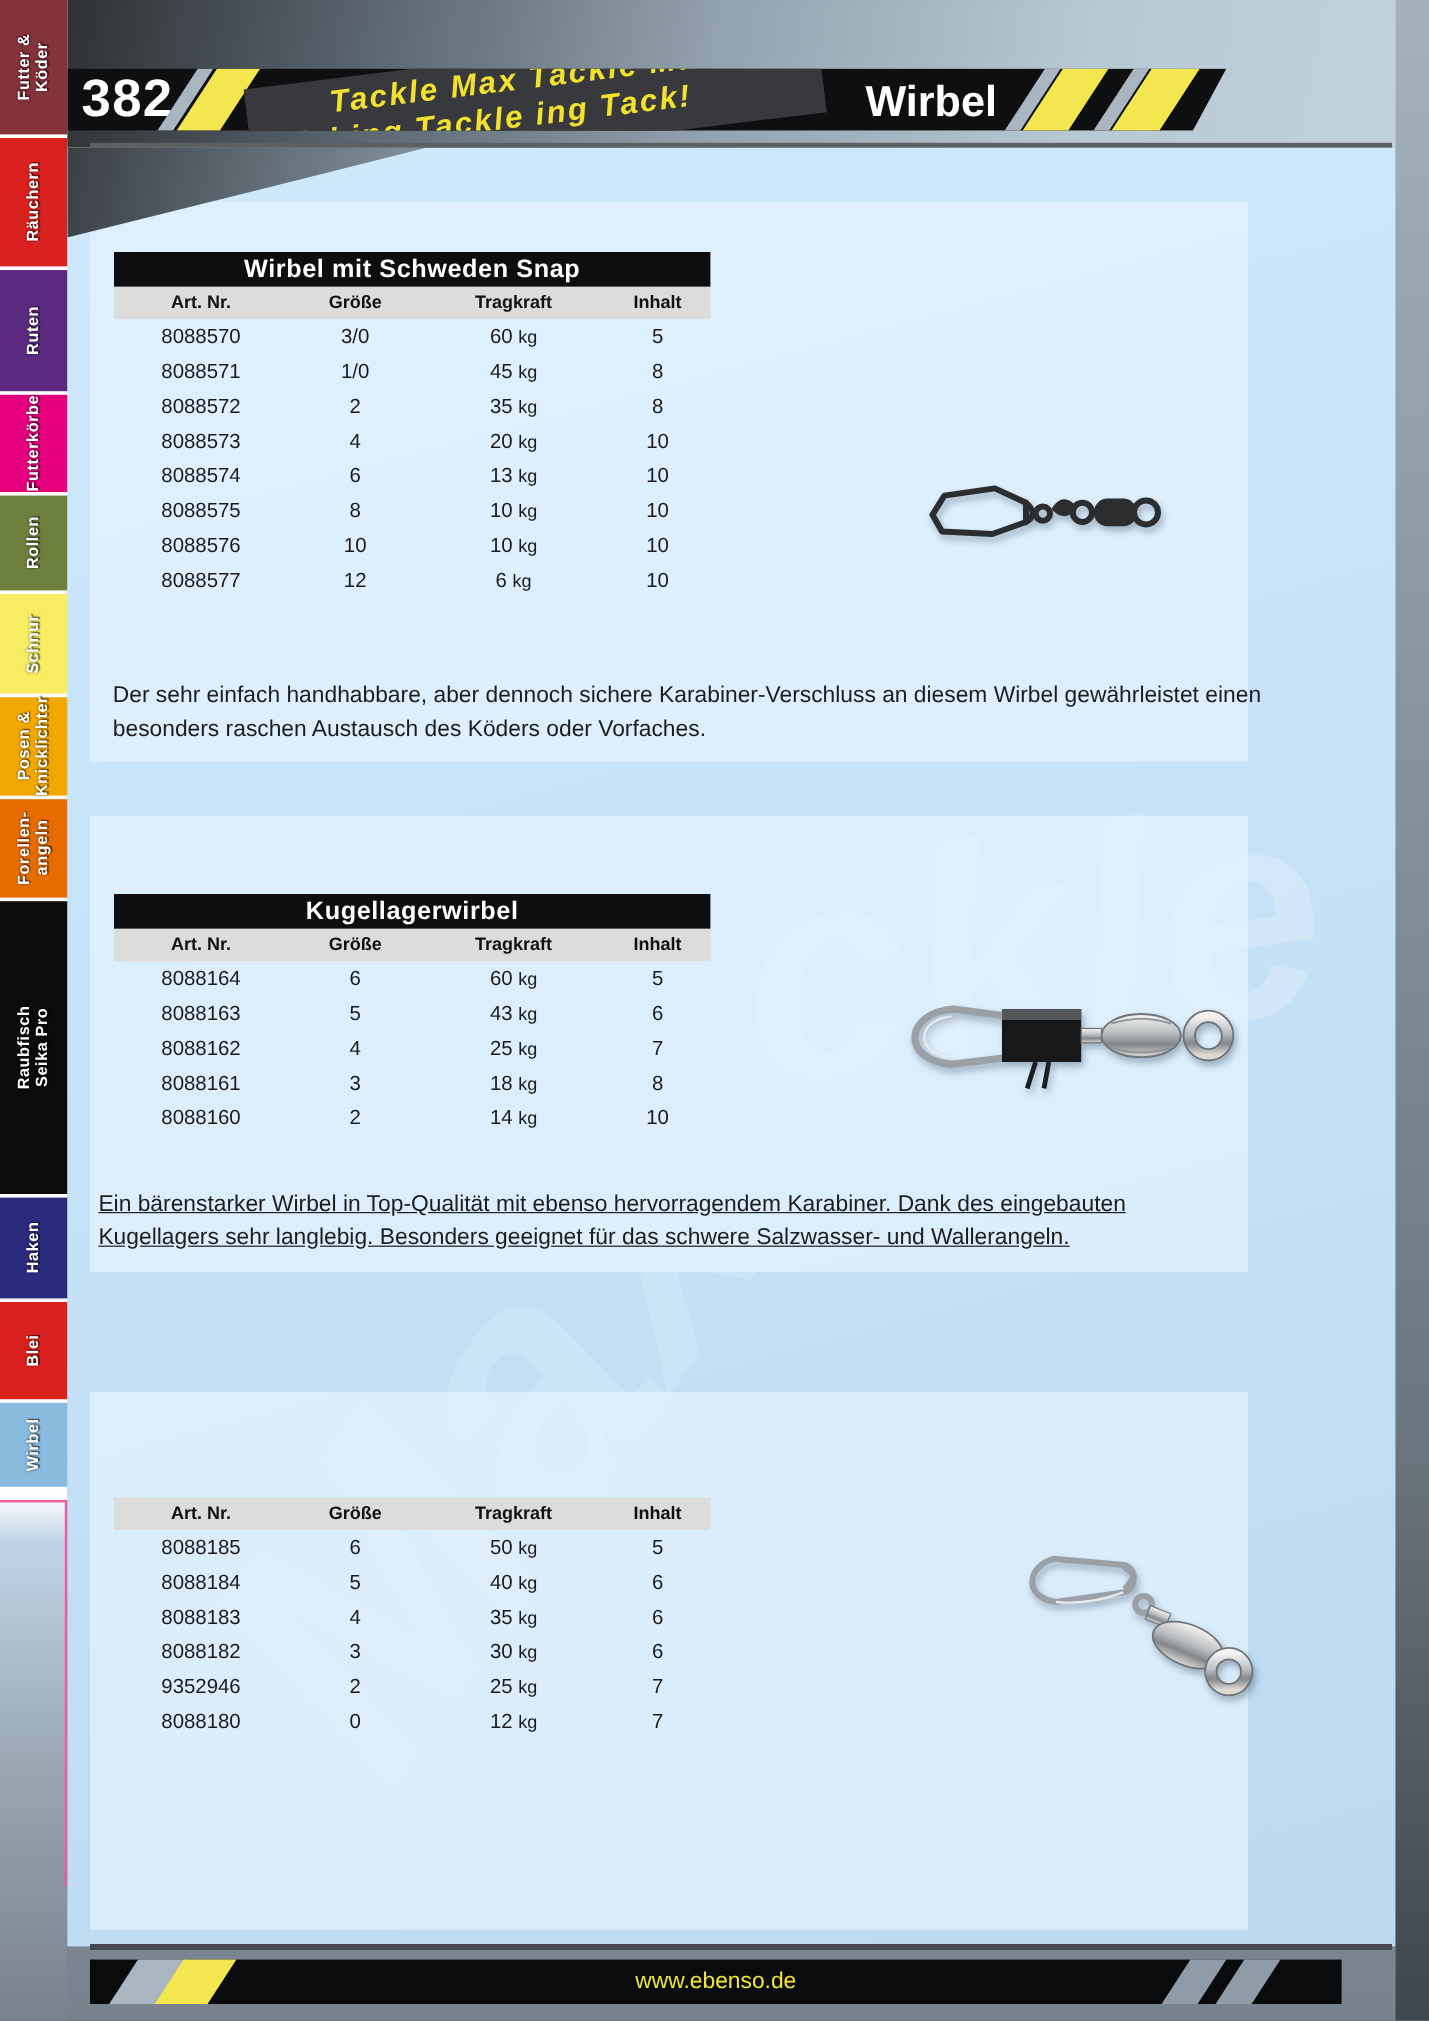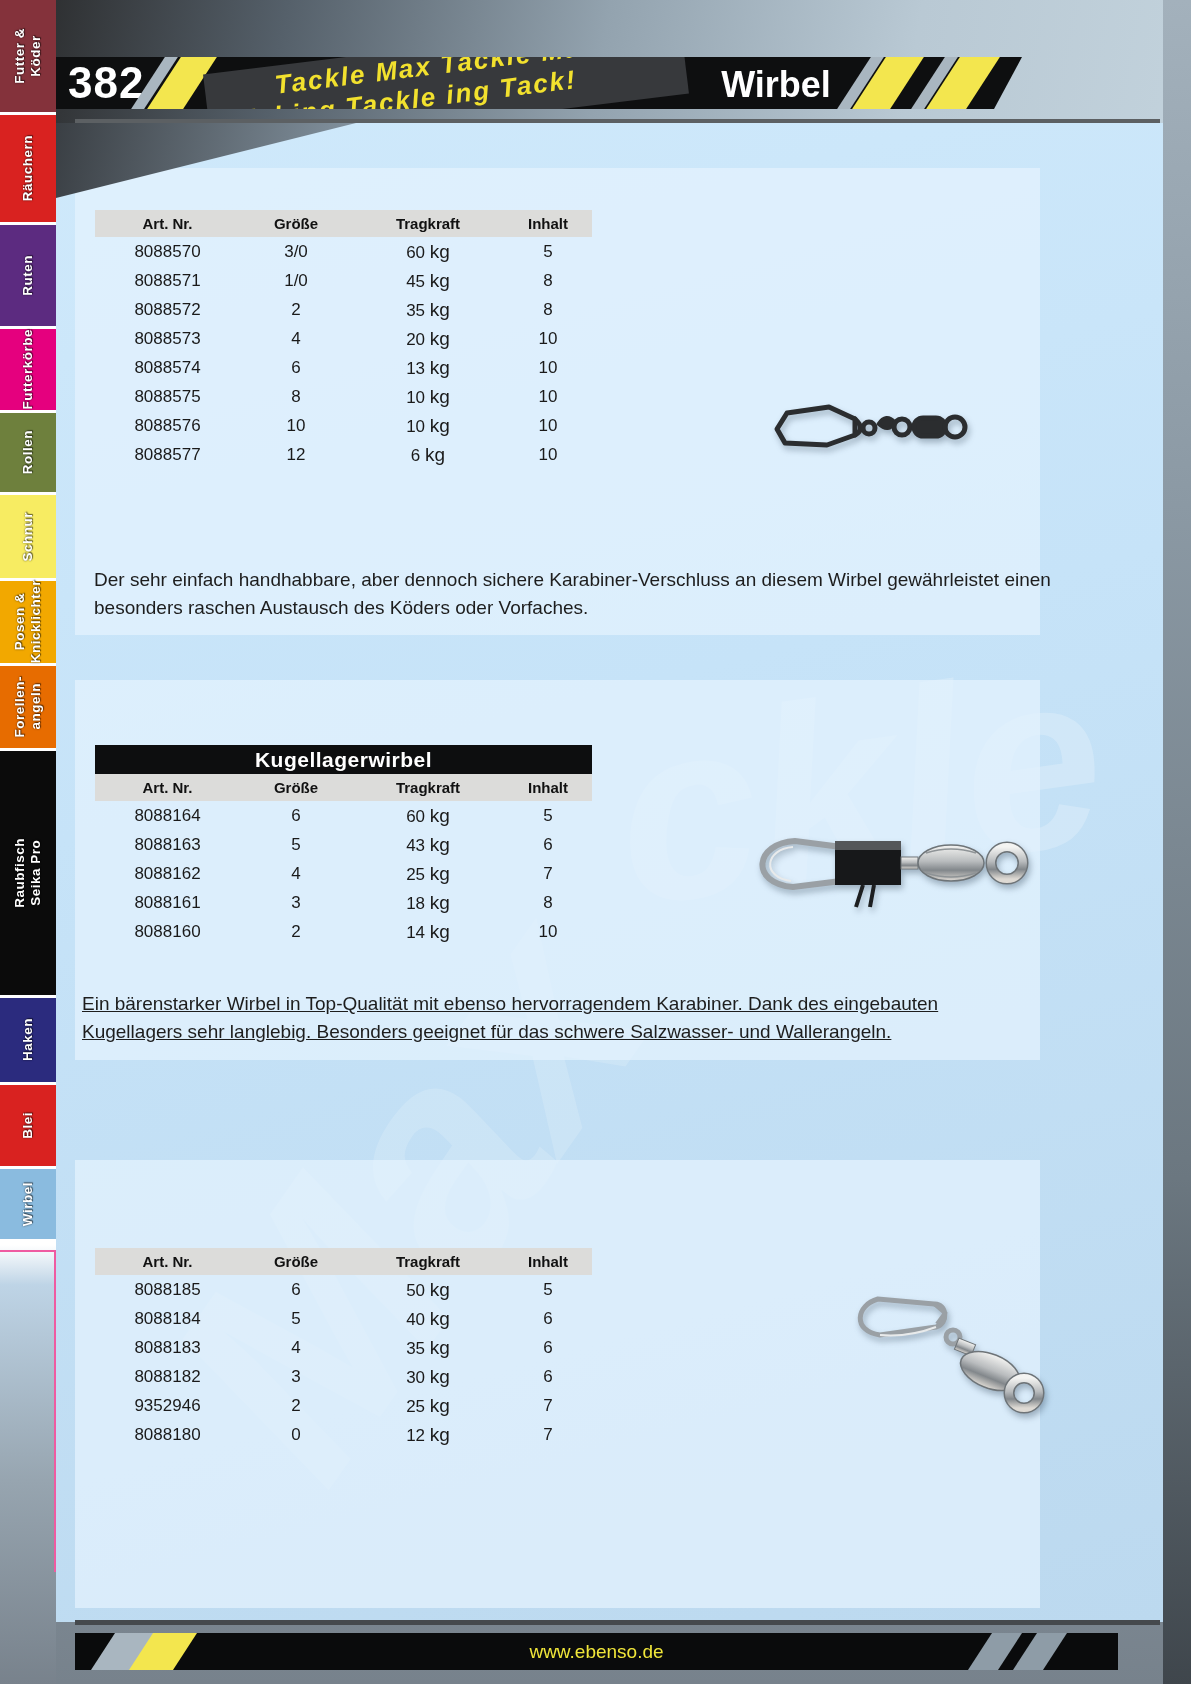--- a/index.html
+++ b/index.html
@@ -47,21 +47,21 @@
   .panel{position:absolute;left:75px;width:965px;background:rgba(228,242,253,.72);z-index:2;}
 
   
   .table{position:absolute;left:95px;width:497px;z-index:3;}
   .t-title{height:29px;line-height:29px;background:#0d0e0f;color:#fff;text-align:center;
            font-size:21px;font-weight:bold;letter-spacing:.5px;}
   .t-cols,.trow{display:grid;grid-template-columns:145px 112px 152px 88px;}
   .t-cols{height:27px;line-height:27px;background:#dcdcda;font-weight:bold;font-size:15px;color:#111;}
   .trow{height:29px;line-height:29px;font-size:17px;color:#1a1a1a;}
   .cell{text-align:center;}
-  .kg{font-size:19px;}
+  .kg{font-size:15px;}
   .desc{position:absolute;left:82px;width:958px;font-size:19px;line-height:1.45;color:#1d1d1d;z-index:3;}
 
   
   .prod{position:absolute;z-index:3;filter:drop-shadow(2px 4px 3px rgba(40,60,80,.35));}
 
   
   .f-line{position:absolute;left:75px;top:1620px;width:1085px;height:5px;background:#45494d;z-index:4;}
   .fbar{position:absolute;left:75px;top:1633px;width:1043px;height:37px;background:#0a0b0c;z-index:4;}
   .fskew{position:absolute;top:0;height:37px;transform:skewX(-33deg);}
   .f-url{position:absolute;left:0;width:100%;text-align:center;line-height:37px;
@@ -139,20 +139,21 @@
     <div class="tab" style="top: 1085px; height: 81px; background: rgb(217, 34, 32);">
         <span>Blei</span>
       </div>
     <div class="tab" style="top: 1169px; height: 70px; background: rgb(138, 187, 223);">
         <span>Wirbel</span>
       </div>
     <div class="pinkbox"></div>
   </div>
 
   <div class="table" style="top:210px;">
+    <div class="t-title">Wirbel mit Schweden Snap</div>
     <div class="t-cols">
         <div class="cell">Art. Nr.</div>
         <div class="cell">Größe</div>
         <div class="cell">Tragkraft</div>
         <div class="cell">Inhalt</div>
       </div>
     <div>
         <div class="trow">
           <div class="cell">8088570</div>
           <div class="cell">3/0</div>

